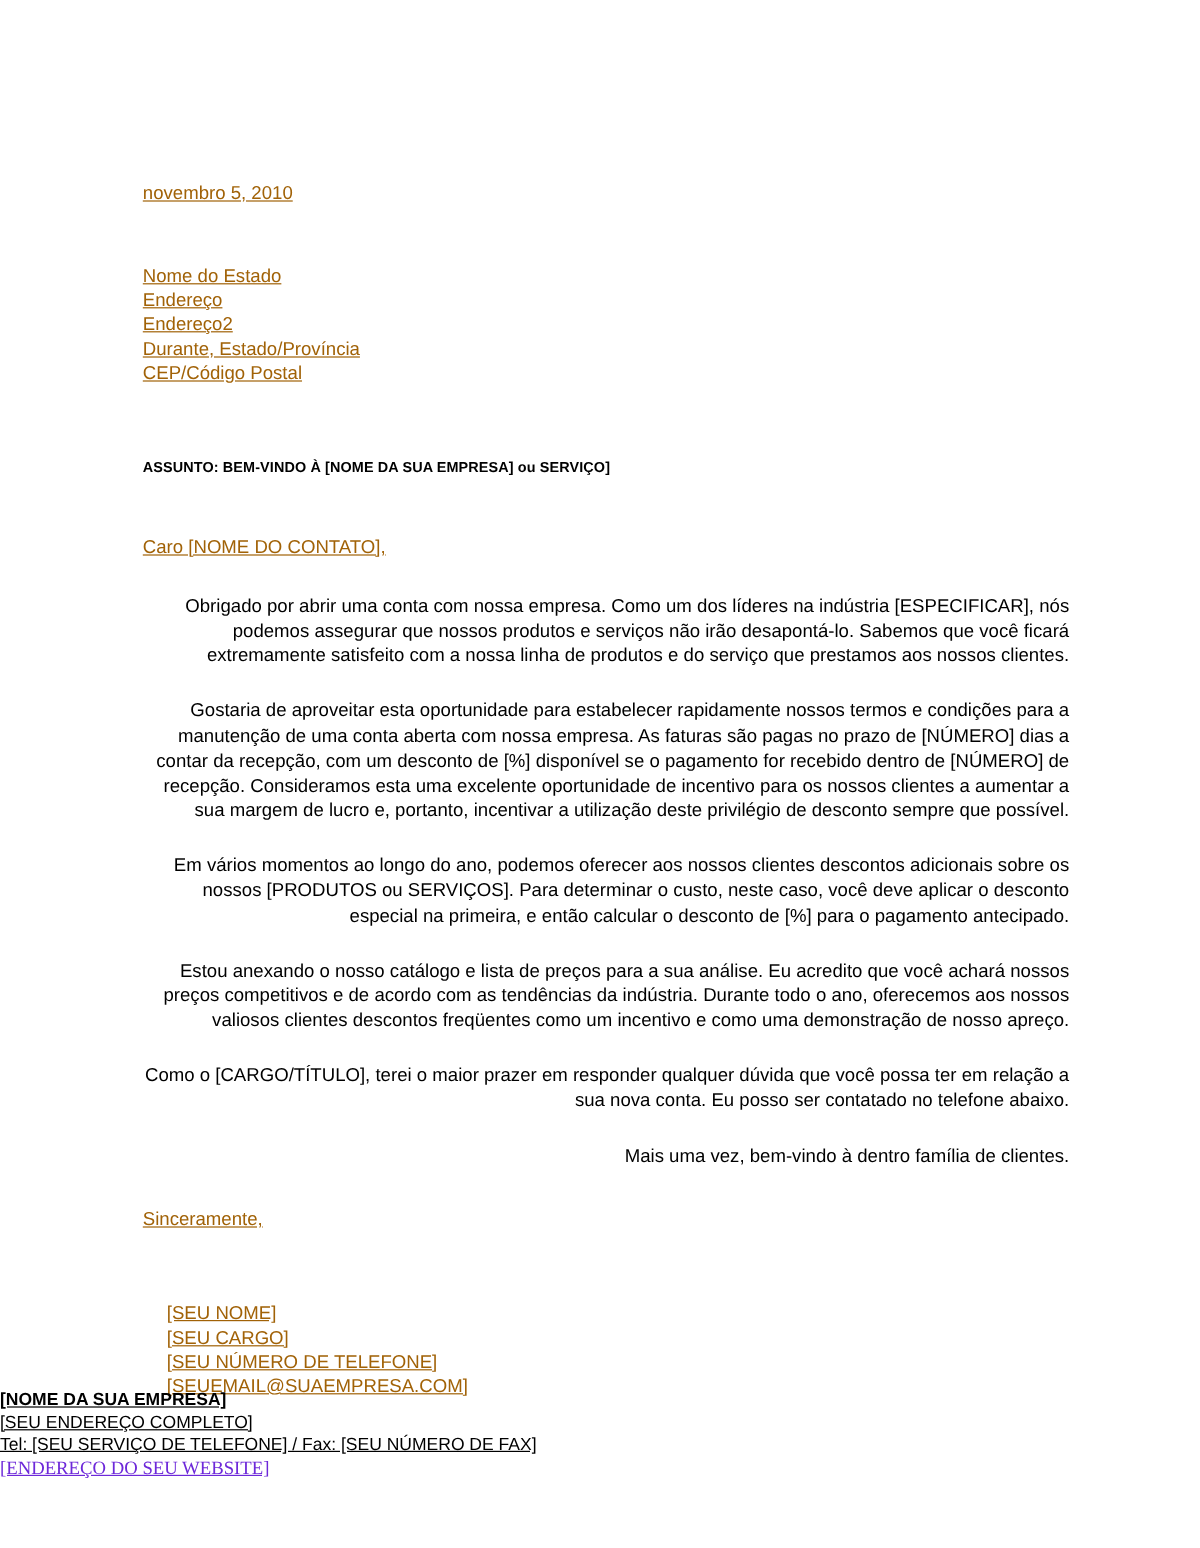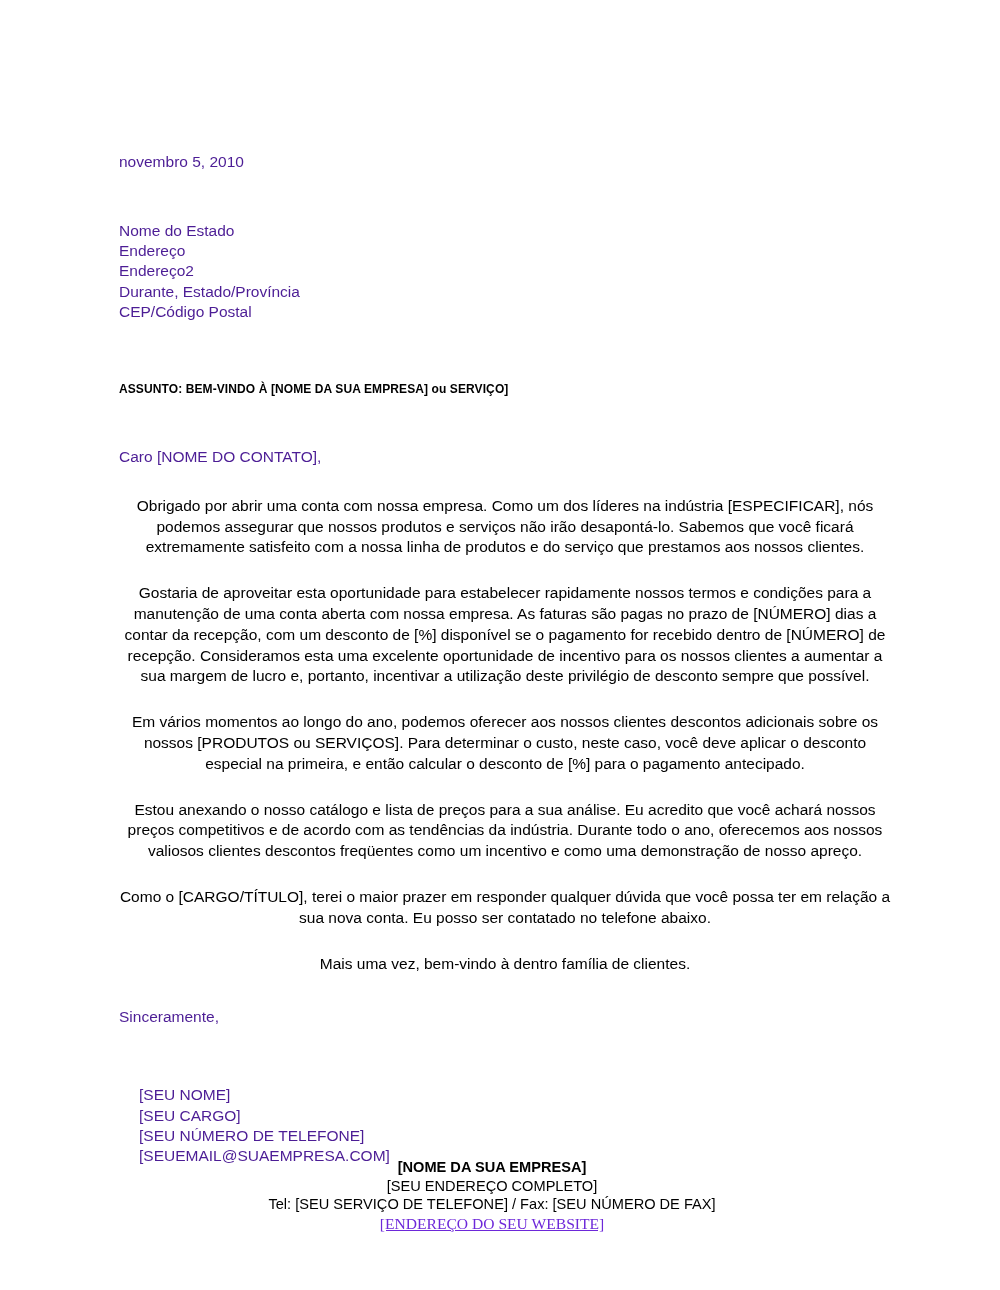--- a/index.html
+++ b/index.html
@@ -25,22 +25,23 @@
     position: absolute;
     left: 119px;
     top: 152px;
     width: 772px;
   }
 
   
   .line {
     font-size: 15.5px;
     line-height: 20.8px;
-    color: #4c1d95;
+    color: #a16207;
     white-space: pre-wrap;
+    text-decoration: underline;
   }
 
   .date-block {
     margin: 0 0 48px 0;
   }
 
   .address-block {
     margin: 0 0 57px 0;
   }
 
@@ -57,21 +58,21 @@
   }
 
   .salutation {
     margin: 0 0 28px 0;
   }
 
   p.para {
     margin: 0 0 25px 0;
     font-size: 15.5px;
     line-height: 20.8px;
-    text-align: center;
+    text-align: right;
     color: #000000;
   }
 
   p.para:last-of-type {
     margin-bottom: 0;
   }
 
   .closing {
     margin: 33px 0 0 0;
   }
@@ -84,21 +85,22 @@
     line-height: 20.3px;
     margin-left: 20px;
   }
 
   
   .footer {
     position: absolute;
     left: 0;
     right: 16px;
     top: 1158px;
-    text-align: center;
+    text-align: left;
+    text-decoration: underline;
   }
 
   .footer .f-line {
     font-size: 14.6px;
     line-height: 18.6px;
     color: #000000;
   }
 
   .footer .f-company {
     font-weight: bold;

